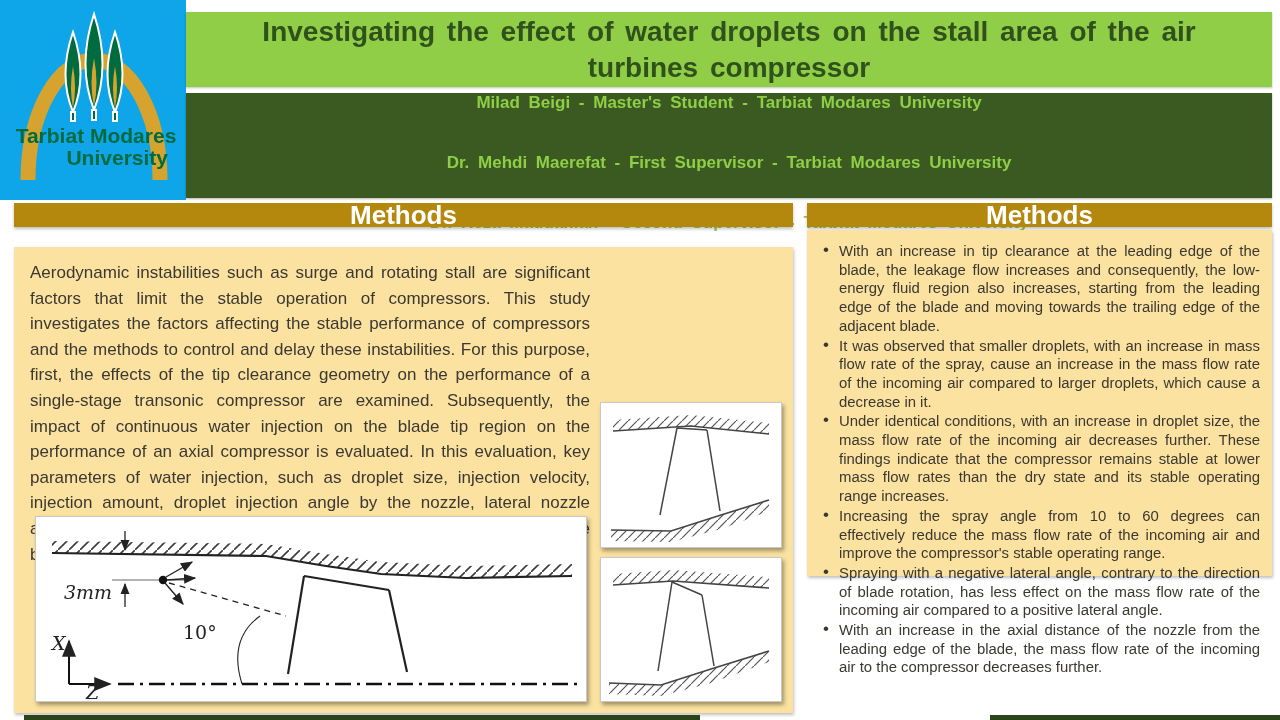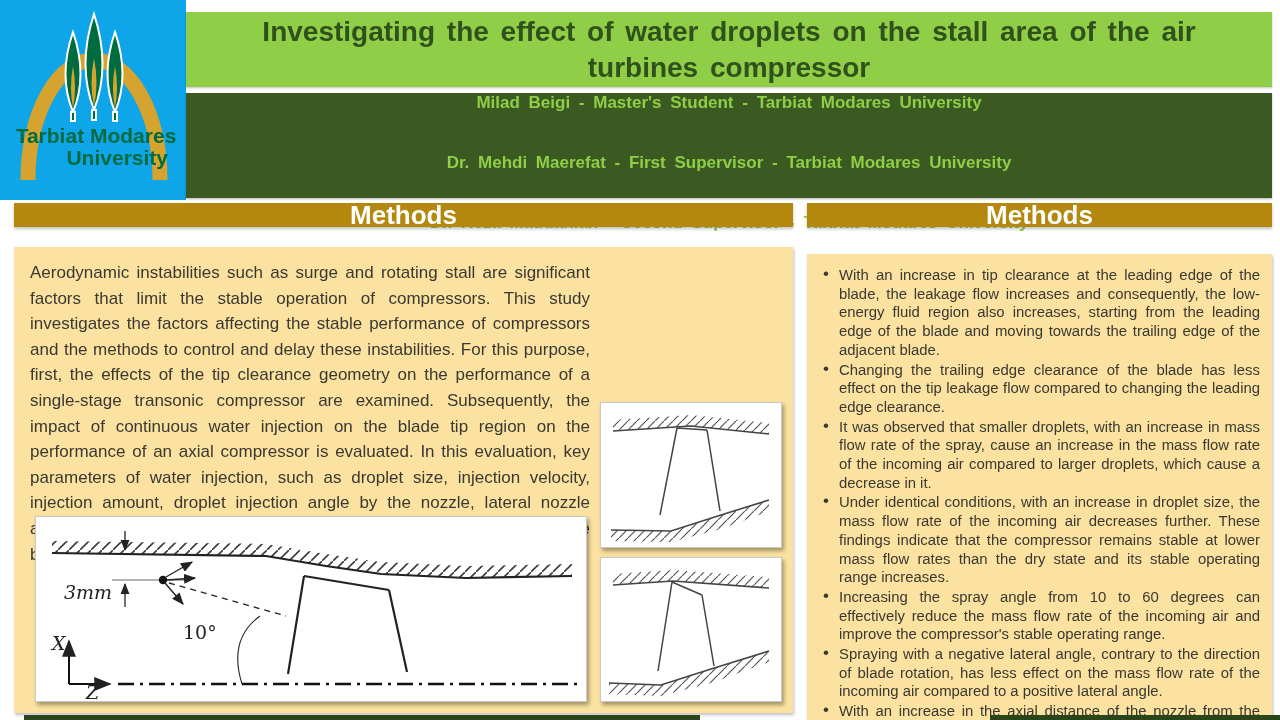--- a/index.html
+++ b/index.html
@@ -33,21 +33,21 @@
     box-shadow:0 2px 3px rgba(0,0,0,.25);
   }
   .section-bar span{color:#ffffff;font-size:26px;font-weight:bold;}
   .bar-methods{left:14px;top:203px;width:779px;}
   .bar-outcomes{left:807px;top:203px;width:465px;}
   
   .panel{
     position:absolute;background:#FBE2A0;box-shadow:1px 2px 3px rgba(0,0,0,.25);
   }
   .panel-methods{left:14px;top:247px;width:779px;height:466px;}
-  .panel-outcomes{left:807px;top:254px;width:465px;height:466px;}
+  .panel-outcomes{left:807px;top:230px;width:465px;height:346px;}
   .methods-text{
     position:absolute;left:16px;top:13px;width:560px;margin:0;
     font-size:17px;line-height:25.6px;color:#3B3831;text-align:justify;
   }
   .fig{
     position:absolute;background:#ffffff;border:1px solid #c9c9c9;
     box-shadow:2px 3px 4px rgba(0,0,0,.35);
   }
   .fig-mini1{left:586px;top:8px;width:180px;height:138px;}
   .fig-mini2{left:586px;top:155px;width:180px;height:144px;}
@@ -186,21 +186,20 @@
         <line x1="33" y1="167" x2="74" y2="167" stroke="#111" stroke-width="2" marker-end="url(#arw)"></line>
         <text x="16" y="133" font-size="19" font-style="italic" fill="#222" class="serif-label">X</text>
         <text x="50" y="182" font-size="19" font-style="italic" fill="#222" class="serif-label">Z</text>
       </svg>
     </div>
   </div>
 
   <div class="panel panel-outcomes">
     <ul class="outcome-list">
       <li>With an increase in tip clearance at the leading edge of the blade, the leakage flow increases and consequently, the low-energy fluid region also increases, starting from the leading edge of the blade and moving towards the trailing edge of the adjacent blade.</li>
-      <li>Changing the trailing edge clearance of the blade has less effect on the tip leakage flow compared to changing the leading edge clearance.</li>
       <li>It was observed that smaller droplets, with an increase in mass flow rate of the spray, cause an increase in the mass flow rate of the incoming air compared to larger droplets, which cause a decrease in it.</li>
       <li>Under identical conditions, with an increase in droplet size, the mass flow rate of the incoming air decreases further. These findings indicate that the compressor remains stable at lower mass flow rates than the dry state and its stable operating range increases.</li>
       <li>Increasing the spray angle from 10 to 60 degrees can effectively reduce the mass flow rate of the incoming air and improve the compressor's stable operating range.</li>
       <li>Spraying with a negative lateral angle, contrary to the direction of blade rotation, has less effect on the mass flow rate of the incoming air compared to a positive lateral angle.</li>
       <li>With an increase in the axial distance of the nozzle from the leading edge of the blade, the mass flow rate of the incoming air to the compressor decreases further.</li>
     </ul>
   </div>
 
   <div class="bottom-strip strip-left"></div>
   <div class="bottom-strip strip-right"></div>

